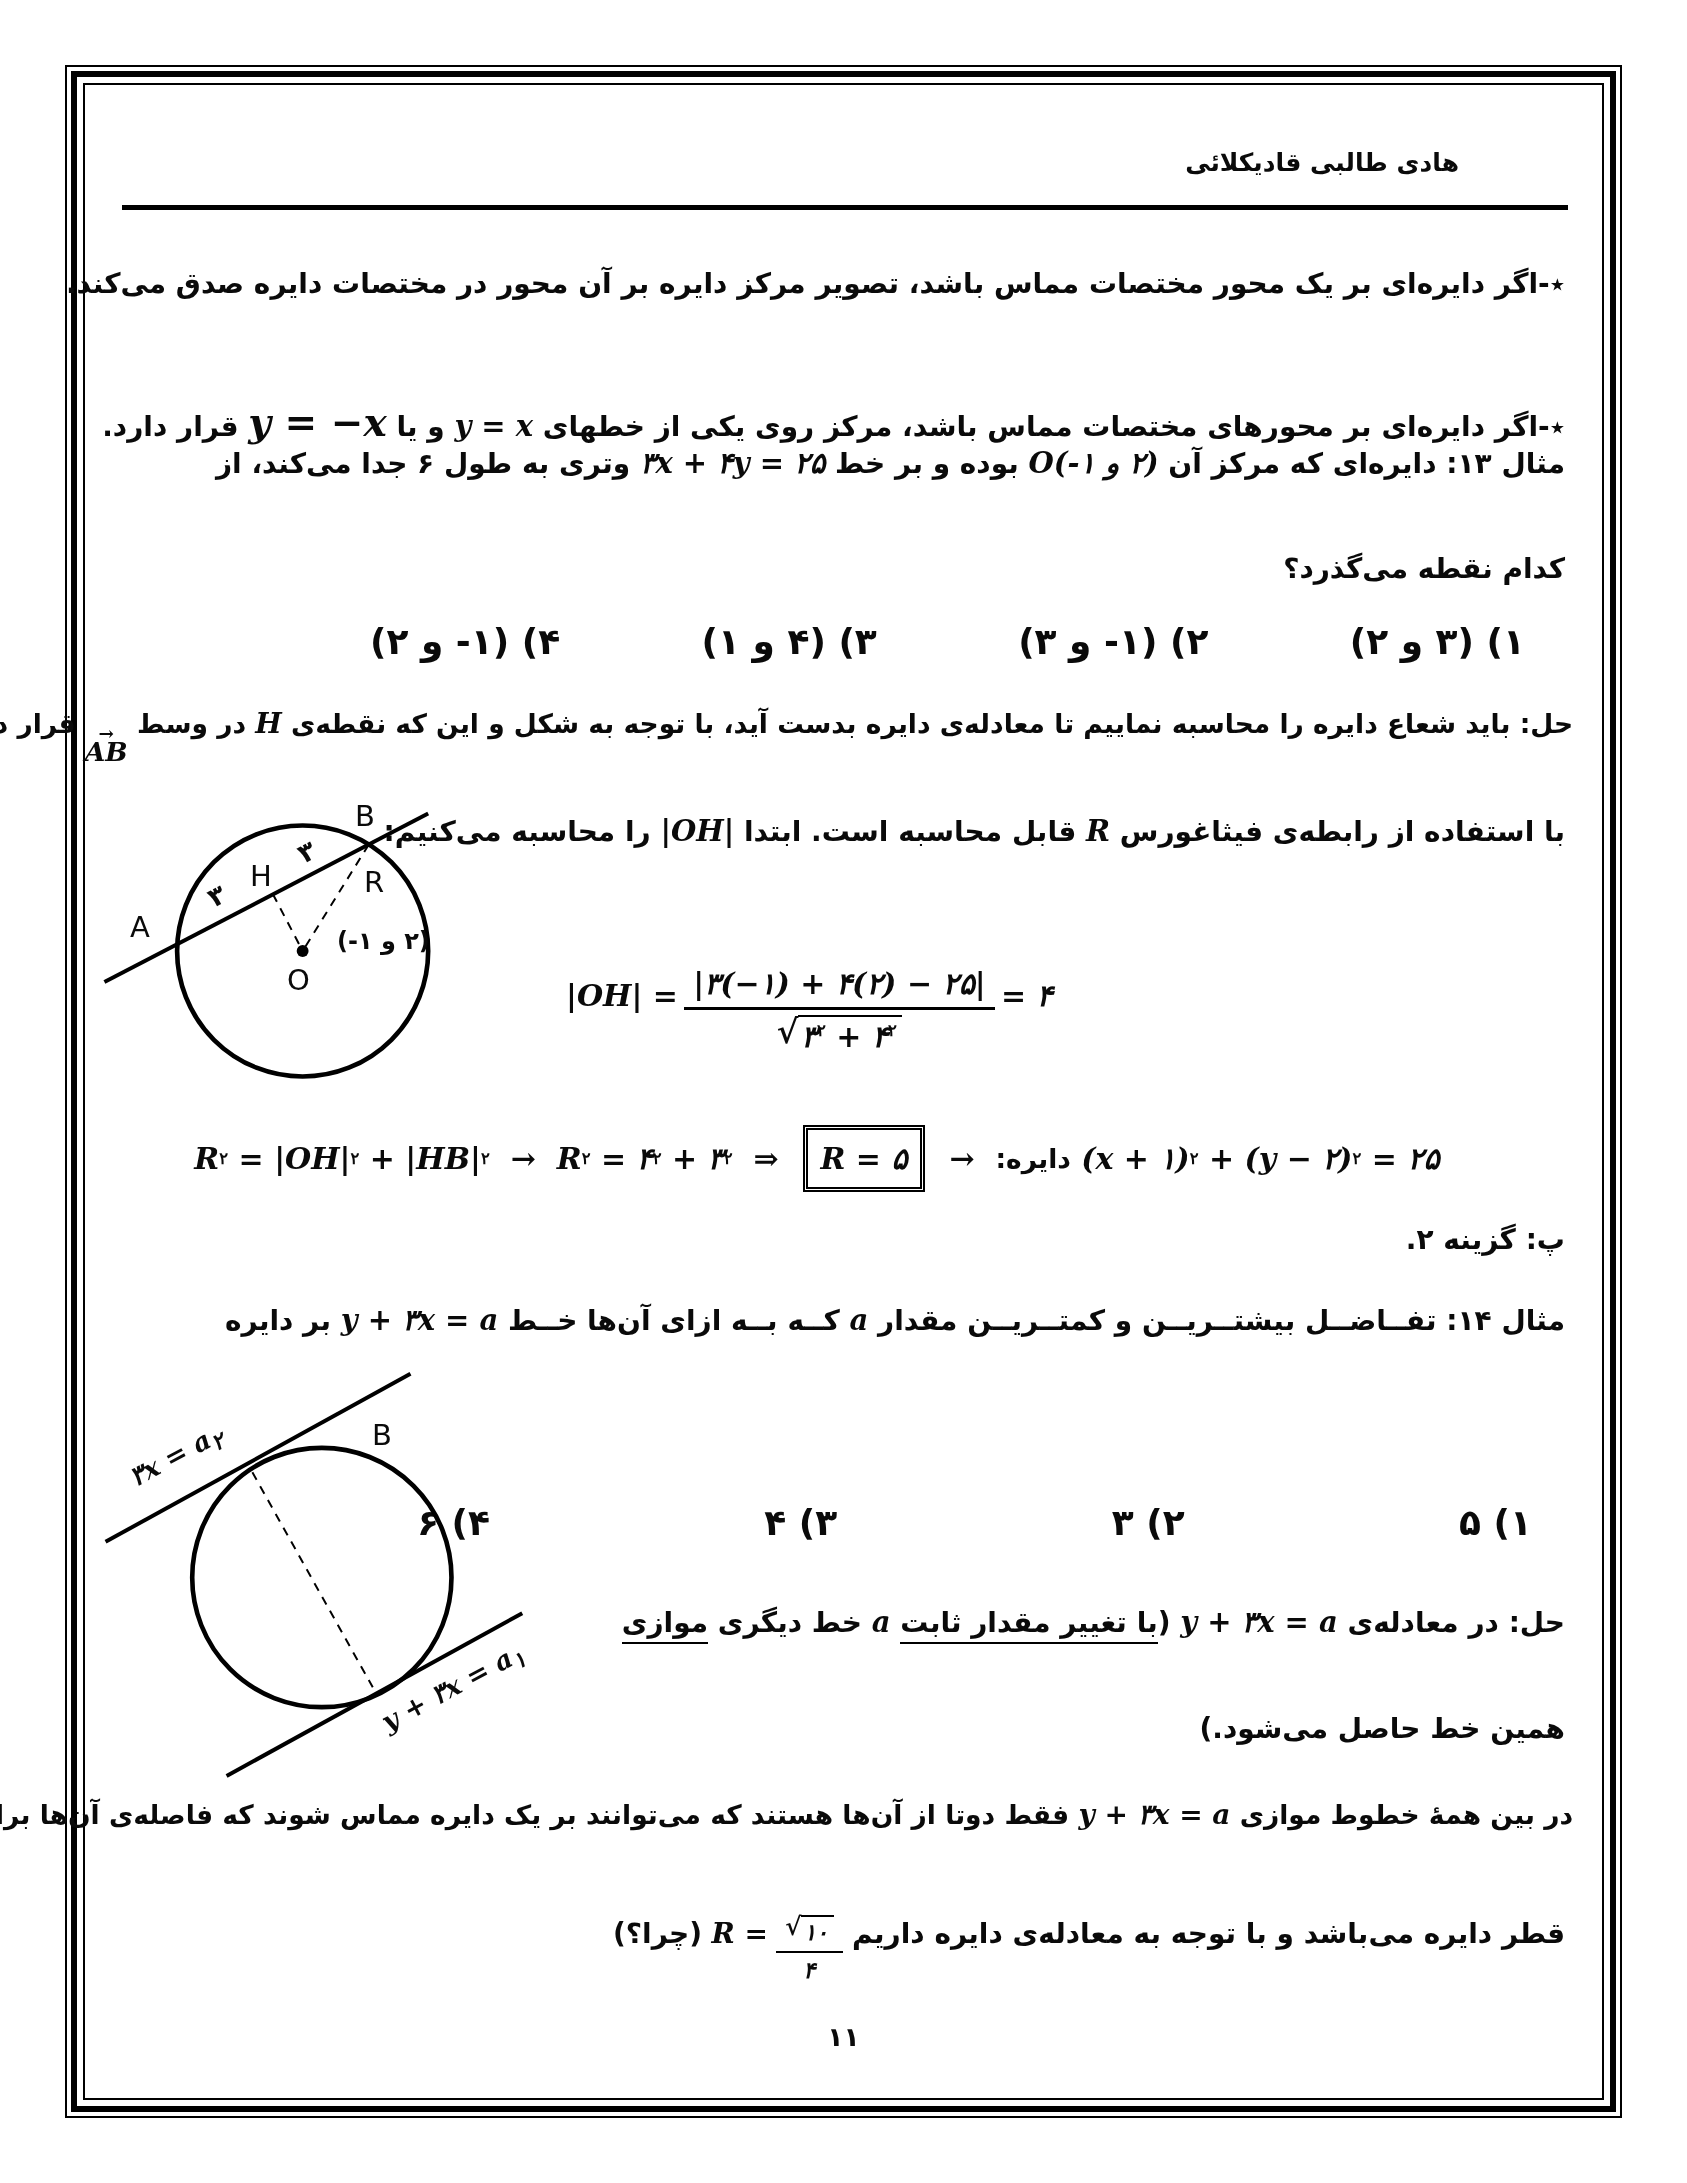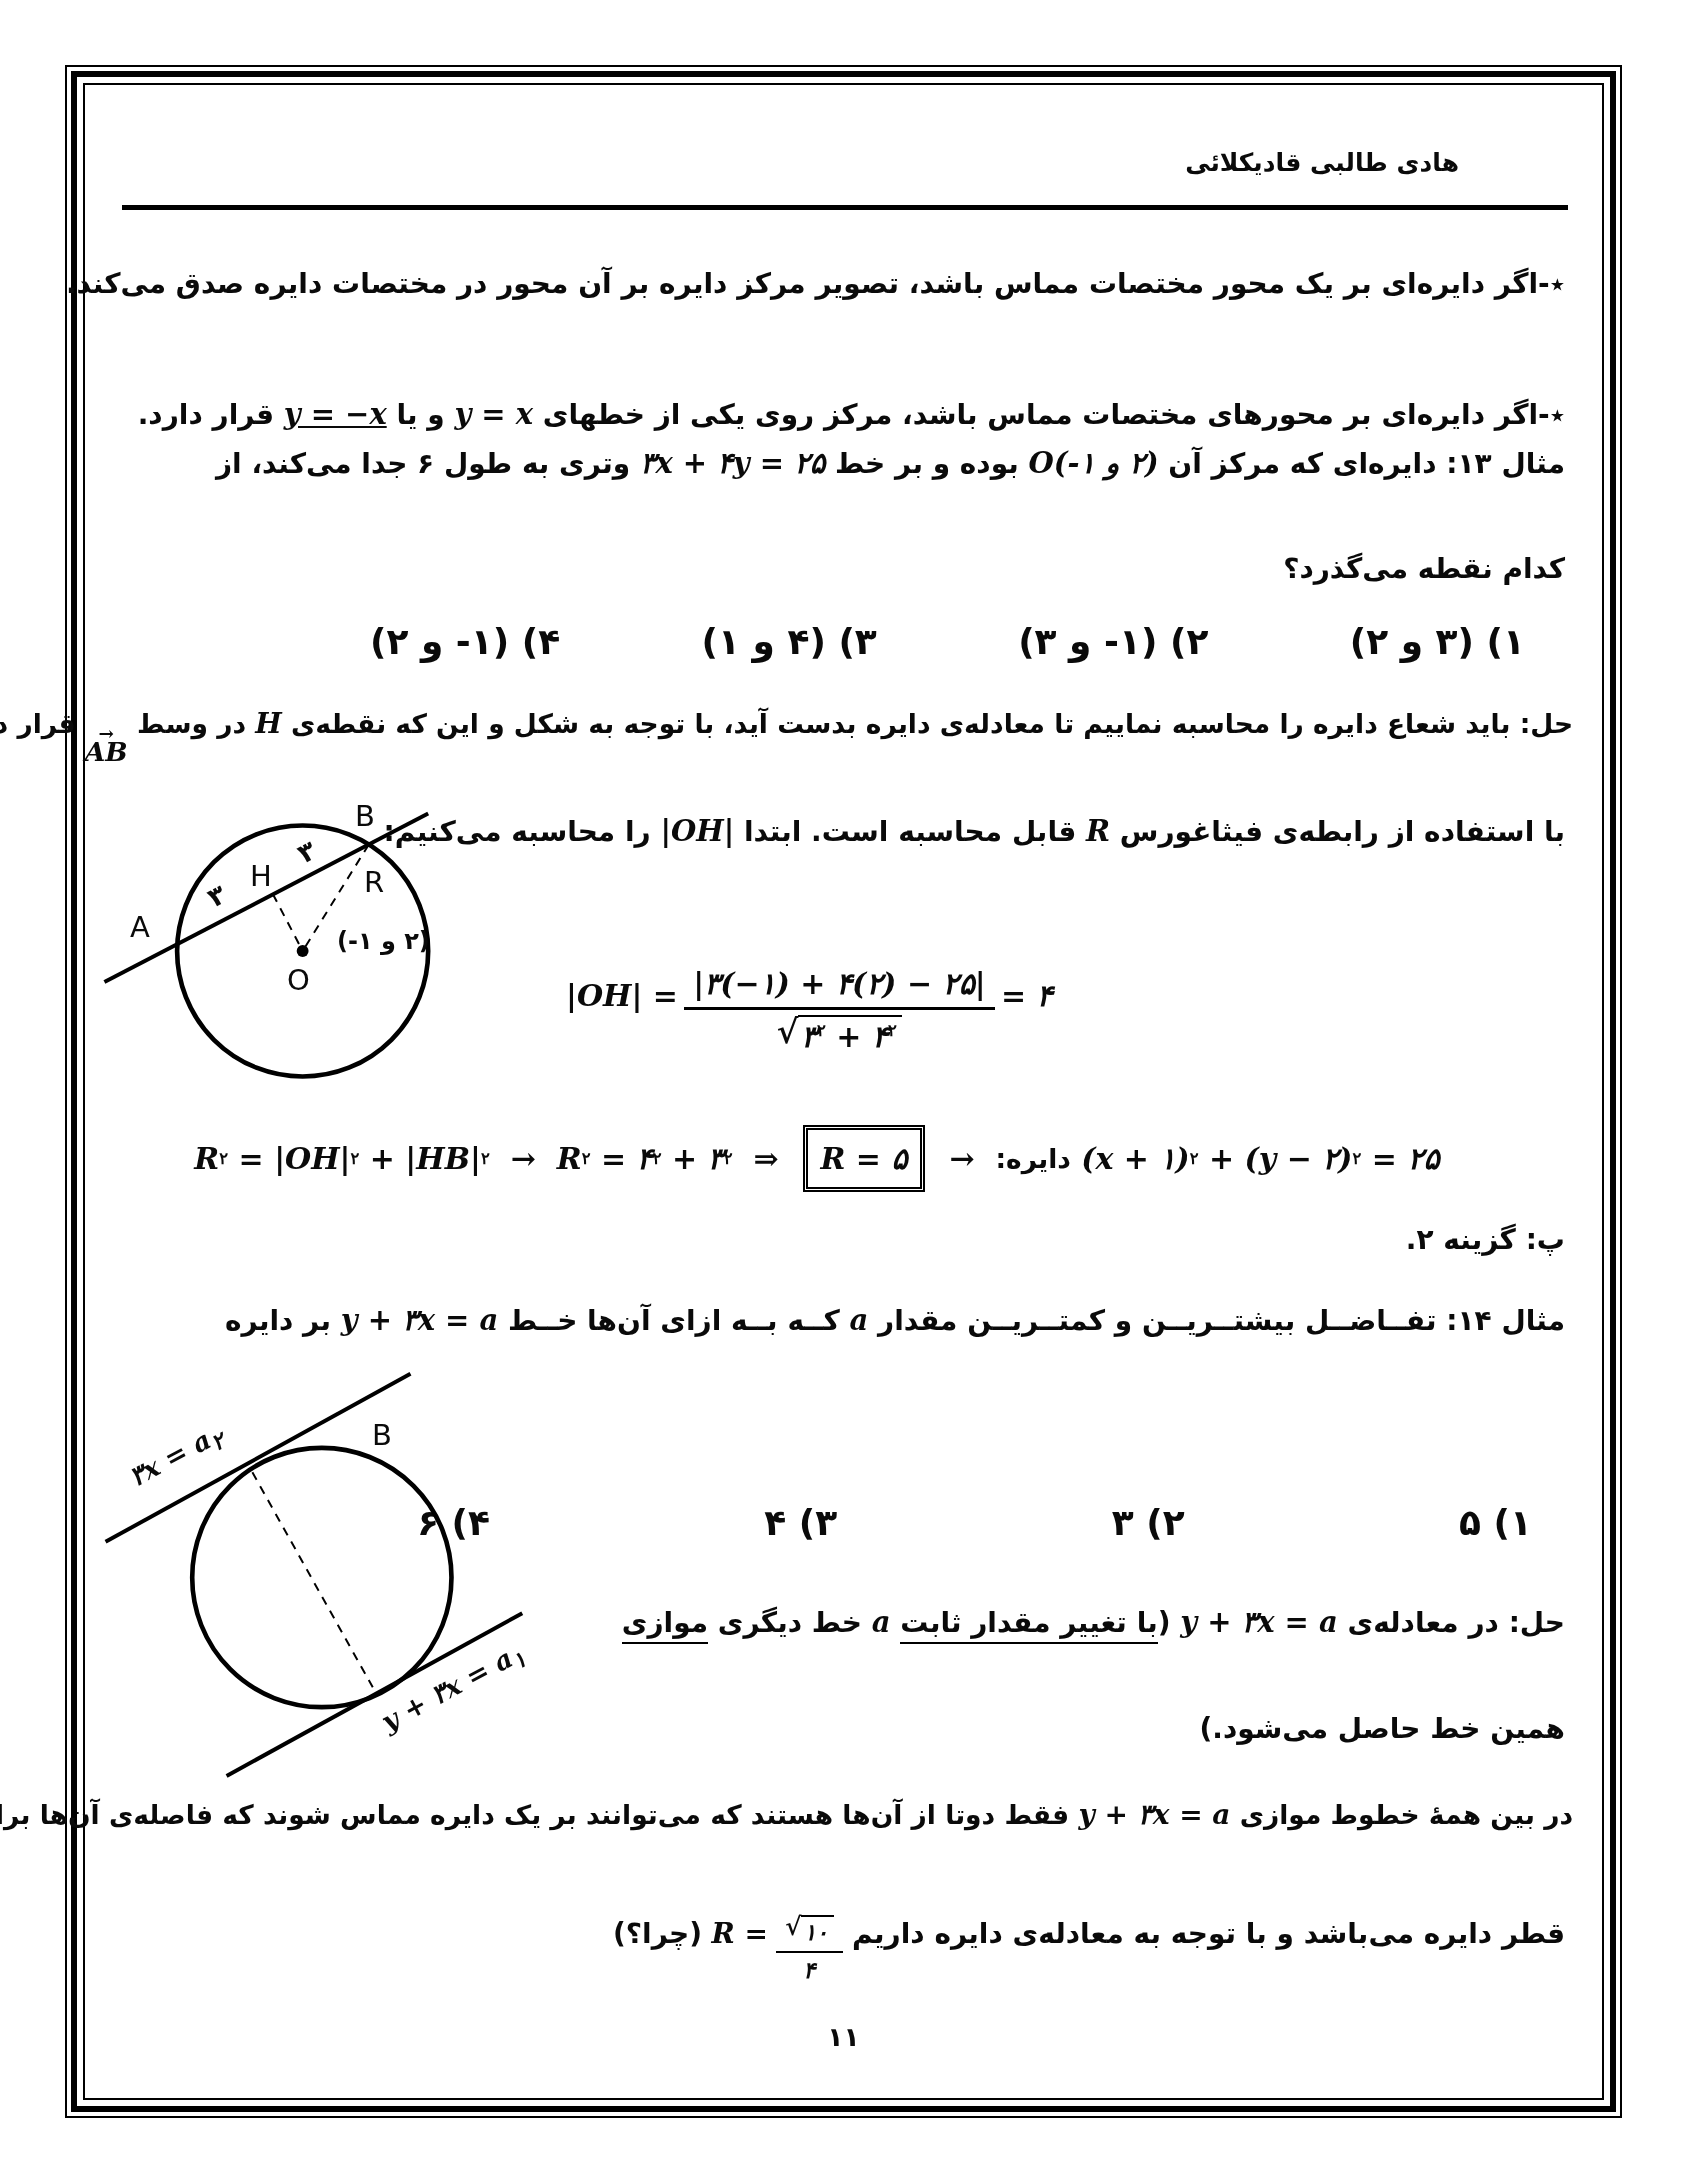--- a/index.html
+++ b/index.html
@@ -44,21 +44,21 @@
   <div class="frame-mid"></div>
   <div class="frame-inner"></div>
 
   <div class="abs fa" style="top:144px;right:228px;font-size:25px;">هادی طالبی قادیکلائی</div>
   <div class="hr" style="top:205px;left:122px;width:1446px;height:4.6px;"></div>
 
   <div class="abs fa right" style="top:263px;">
     <span>٭-اگر دایره‌ای بر یک محور مختصات مماس باشد، تصویر مرکز دایره بر آن محور در مختصات دایره صدق می‌کند.</span>
   </div>
   <div class="abs fa right" style="top:393px;">
-    <span>٭-اگر دایره‌ای بر محورهای مختصات مماس باشد، مرکز روی یکی از خطهای </span><span class="math" style="font-size:29px;">y = x</span><span> و یا </span><span class="math" style="font-size:29px;text-decoration:underline;">y = −x</span><span> قرار دارد.</span>
+    <span>٭-اگر دایره‌ای بر محورهای مختصات مماس باشد، مرکز روی یکی از خطهای </span><span class="math" style="font-size:29px;">y = x</span><span> و یا </span><span class="math" style="font-size:39px;">y = −x</span><span> قرار دارد.</span>
   </div>
 
   <div class="abs fa right" style="top:442px;">
     <span>مثال ۱۳:</span><span> دایره‌ای که مرکز آن </span><span class="math" style="font-size:29px;">O(-۱ و ۲)</span><span> بوده و بر خط </span><span class="math" style="font-size:29px;">۳x + ۴y = ۲۵</span><span> وتری به طول ۶ جدا می‌کند، از</span>
   </div>
   <div class="abs fa right" style="top:548px;">
     <span>کدام نقطه می‌گذرد؟</span>
   </div>
   <div class="abs optrow" style="top:621px;left:370px;right:162px;">
     <span class="opt">(۲ و ۳) (۱</span>

